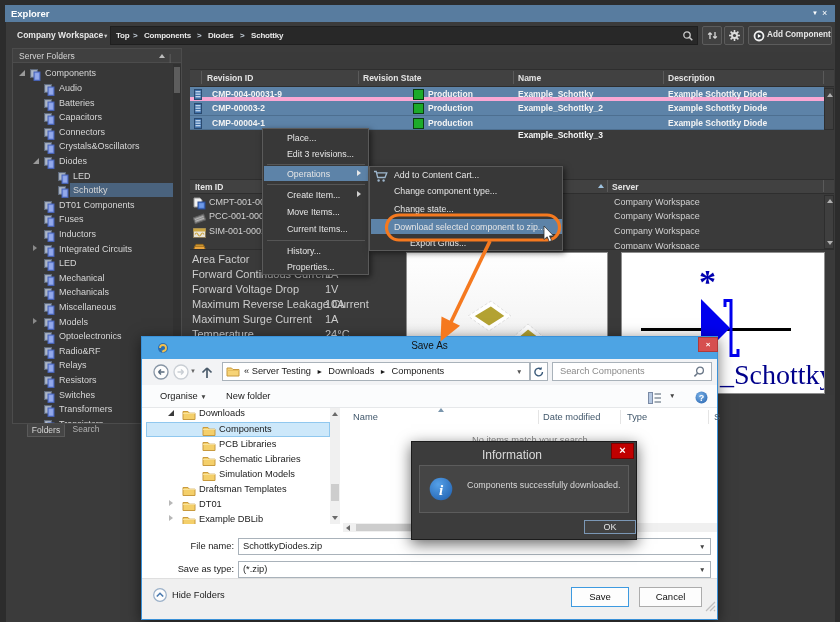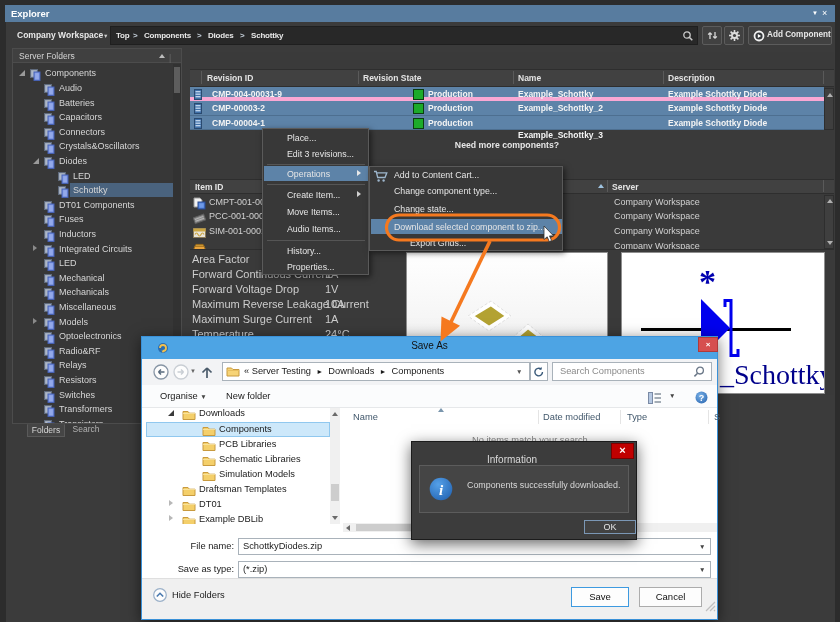--- a/index.html
+++ b/index.html
@@ -308,21 +308,20 @@
         </svg>
         <span style="position:absolute;left:22px;">CMP-00004-1</span>
         <span style="position:absolute;left:223px;top:2px;width:9px;height:9px;background:#1cab2a;border:1px solid #0a3d10;"></span>
         <span style="position:absolute;left:238px;">Production</span>
         <span style="position:absolute;left:328px;margin-top:12px;">Example_Schottky_3</span>
         <span style="position:absolute;left:478px;">Example Schottky Diode</span>
       </div>
 <div style="position:absolute;left:634px;top:36px;width:10px;height:42px;background:#3f3f3f;border:1px solid #2e2e2e;box-sizing:border-box;">
         <span style="position:absolute;left:1.5px;top:4px;width:0;height:0;border-bottom:4px solid #b0b0b0;border-left:3px solid transparent;border-right:3px solid transparent;"></span>
       </div>
-<div style="position:absolute;left:0;top:88px;width:634px;text-align:center;color:#e6e6e6;font-size:8.7px;font-weight:bold;">Need more components?</div>
 <div style="position:absolute;left:0;top:127px;width:644px;height:15px;background:#414141;border-top:1px solid #2e2e2e;border-bottom:1px solid #2e2e2e;box-sizing:border-box;"></div>
 <div class="hcol" style="left:5px;top:126px;">Item ID</div>
 <span style="position:absolute;left:408px;top:132px;width:0;height:0;border-bottom:4px solid #9fc3e0;border-left:3.5px solid transparent;border-right:3.5px solid transparent;"></span>
 <div class="hcol" style="left:422px;top:126px;">Server</div>
 <div class="vline" style="left:417px;top:128px;height:12px;"></div>
 <div class="vline" style="left:633px;top:128px;height:12px;"></div>
 <div style="position:absolute;left:0;top:142px;width:634px;height:55px;overflow:hidden;">
 <div style="position:absolute;left:3px;top:2.0px;width:13px;height:13px;"><svg width="13" height="13" viewBox="0 0 13 13">
             <path d="M1 1 h6 l2 2 v7 h-8 z" fill="#f2f2f2" stroke="#999"></path>
             <rect x="5" y="5" width="7" height="7" fill="#4a7cd8" stroke="#2a4a90"></rect>
@@ -396,21 +395,21 @@
 </div>
 <div class="menu abs" style="left:262px;top:128px;width:107px;height:147px;">
 <div class="mitem" style="left:24px;top:1.7px;">Place...</div>
 <div class="mitem" style="left:24px;top:18.1px;">Edit 3 revisions...</div>
 <div style="position:absolute;left:1px;top:37.0px;width:104px;height:15px;background:#5d83a8;"></div>
 <span style="position:absolute;left:94px;top:41.2px;width:0;height:0;border-left:4px solid #e8e8e8;border-top:3.5px solid transparent;border-bottom:3.5px solid transparent;"></span>
 <div class="mitem" style="left:24px;top:38.0px;">Operations</div>
 <span style="position:absolute;left:94px;top:62.1px;width:0;height:0;border-left:4px solid #d0d0d0;border-top:3.5px solid transparent;border-bottom:3.5px solid transparent;"></span>
 <div class="mitem" style="left:24px;top:58.9px;">Create Item...</div>
 <div class="mitem" style="left:24px;top:75.8px;">Move Items...</div>
-<div class="mitem" style="left:24px;top:92.6px;">Audio Items...</div>
+<div class="mitem" style="left:24px;top:92.6px;">Current Items...</div>
 <div class="mitem" style="left:24px;top:114.6px;">History...</div>
 <div class="mitem" style="left:24px;top:131.1px;">Properties...</div>
 <div class="msep" style="top:35.4px;width:98px;"></div>
 <div class="msep" style="top:54.8px;width:98px;"></div>
 <div class="msep" style="top:110.5px;width:98px;"></div>
 </div>
 <div class="menu abs" style="left:369px;top:166px;width:194px;height:85px;">
 <div class="mitem" style="left:24px;top:0.8px;">Add to Content Cart...</div>
 <div class="mitem" style="left:24px;top:17.4px;">Change component type...</div>
 <div class="mitem" style="left:24px;top:35.1px;">Change state...</div>
@@ -567,21 +566,21 @@
 <div style="position:absolute;left:497px;top:250px;width:63px;height:20px;background:#fdfdfd;border:1px solid #acacac;box-sizing:border-box;font-size:9.5px;color:#111;text-align:center;line-height:18px;">Cancel</div>
 <svg style="position:absolute;left:562px;top:263px;" width="12" height="12" viewBox="0 0 12 12">
         <g stroke="#c0c0c0" stroke-width="1.3">
           <line x1="11" y1="2" x2="2" y2="11"></line>
           <line x1="11" y1="6" x2="6" y2="11"></line>
           <line x1="11" y1="10" x2="10" y2="11"></line>
         </g>
       </svg>
 </div>
 <div class="abs" style="left:411px;top:441px;width:226px;height:99px;background:#3c3c3c;border:1px solid #1c1c1c;box-shadow:0 4px 14px rgba(0,0,0,.6);box-sizing:border-box;">
-<div style="position:absolute;left:0;top:12px;width:200px;text-align:center;font-size:10px;color:#dadada;">Information</div>
+<div style="position:absolute;left:0;top:6px;width:200px;text-align:center;font-size:12px;color:#dadada;">Information</div>
 <div style="position:absolute;left:199px;top:1px;width:23px;height:16px;background:#c00000;border:1px solid #7a0000;box-sizing:border-box;color:#fff;font-size:11px;font-weight:bold;text-align:center;line-height:13px;">×</div>
 <div style="position:absolute;left:7px;top:23px;width:210px;height:48px;background:#454545;border:1px solid #5c5c5c;box-sizing:border-box;"></div>
 <svg style="position:absolute;left:17px;top:35px;" width="24" height="24" viewBox="0 0 24 24">
         <defs>
           <radialGradient id="ig" cx="0.38" cy="0.3" r="0.9">
             <stop offset="0" stop-color="#55a0e8"></stop>
             <stop offset="1" stop-color="#1f5fae"></stop>
           </radialGradient>
         </defs>
         <circle cx="12" cy="12" r="11.3" fill="url(#ig)"></circle>

